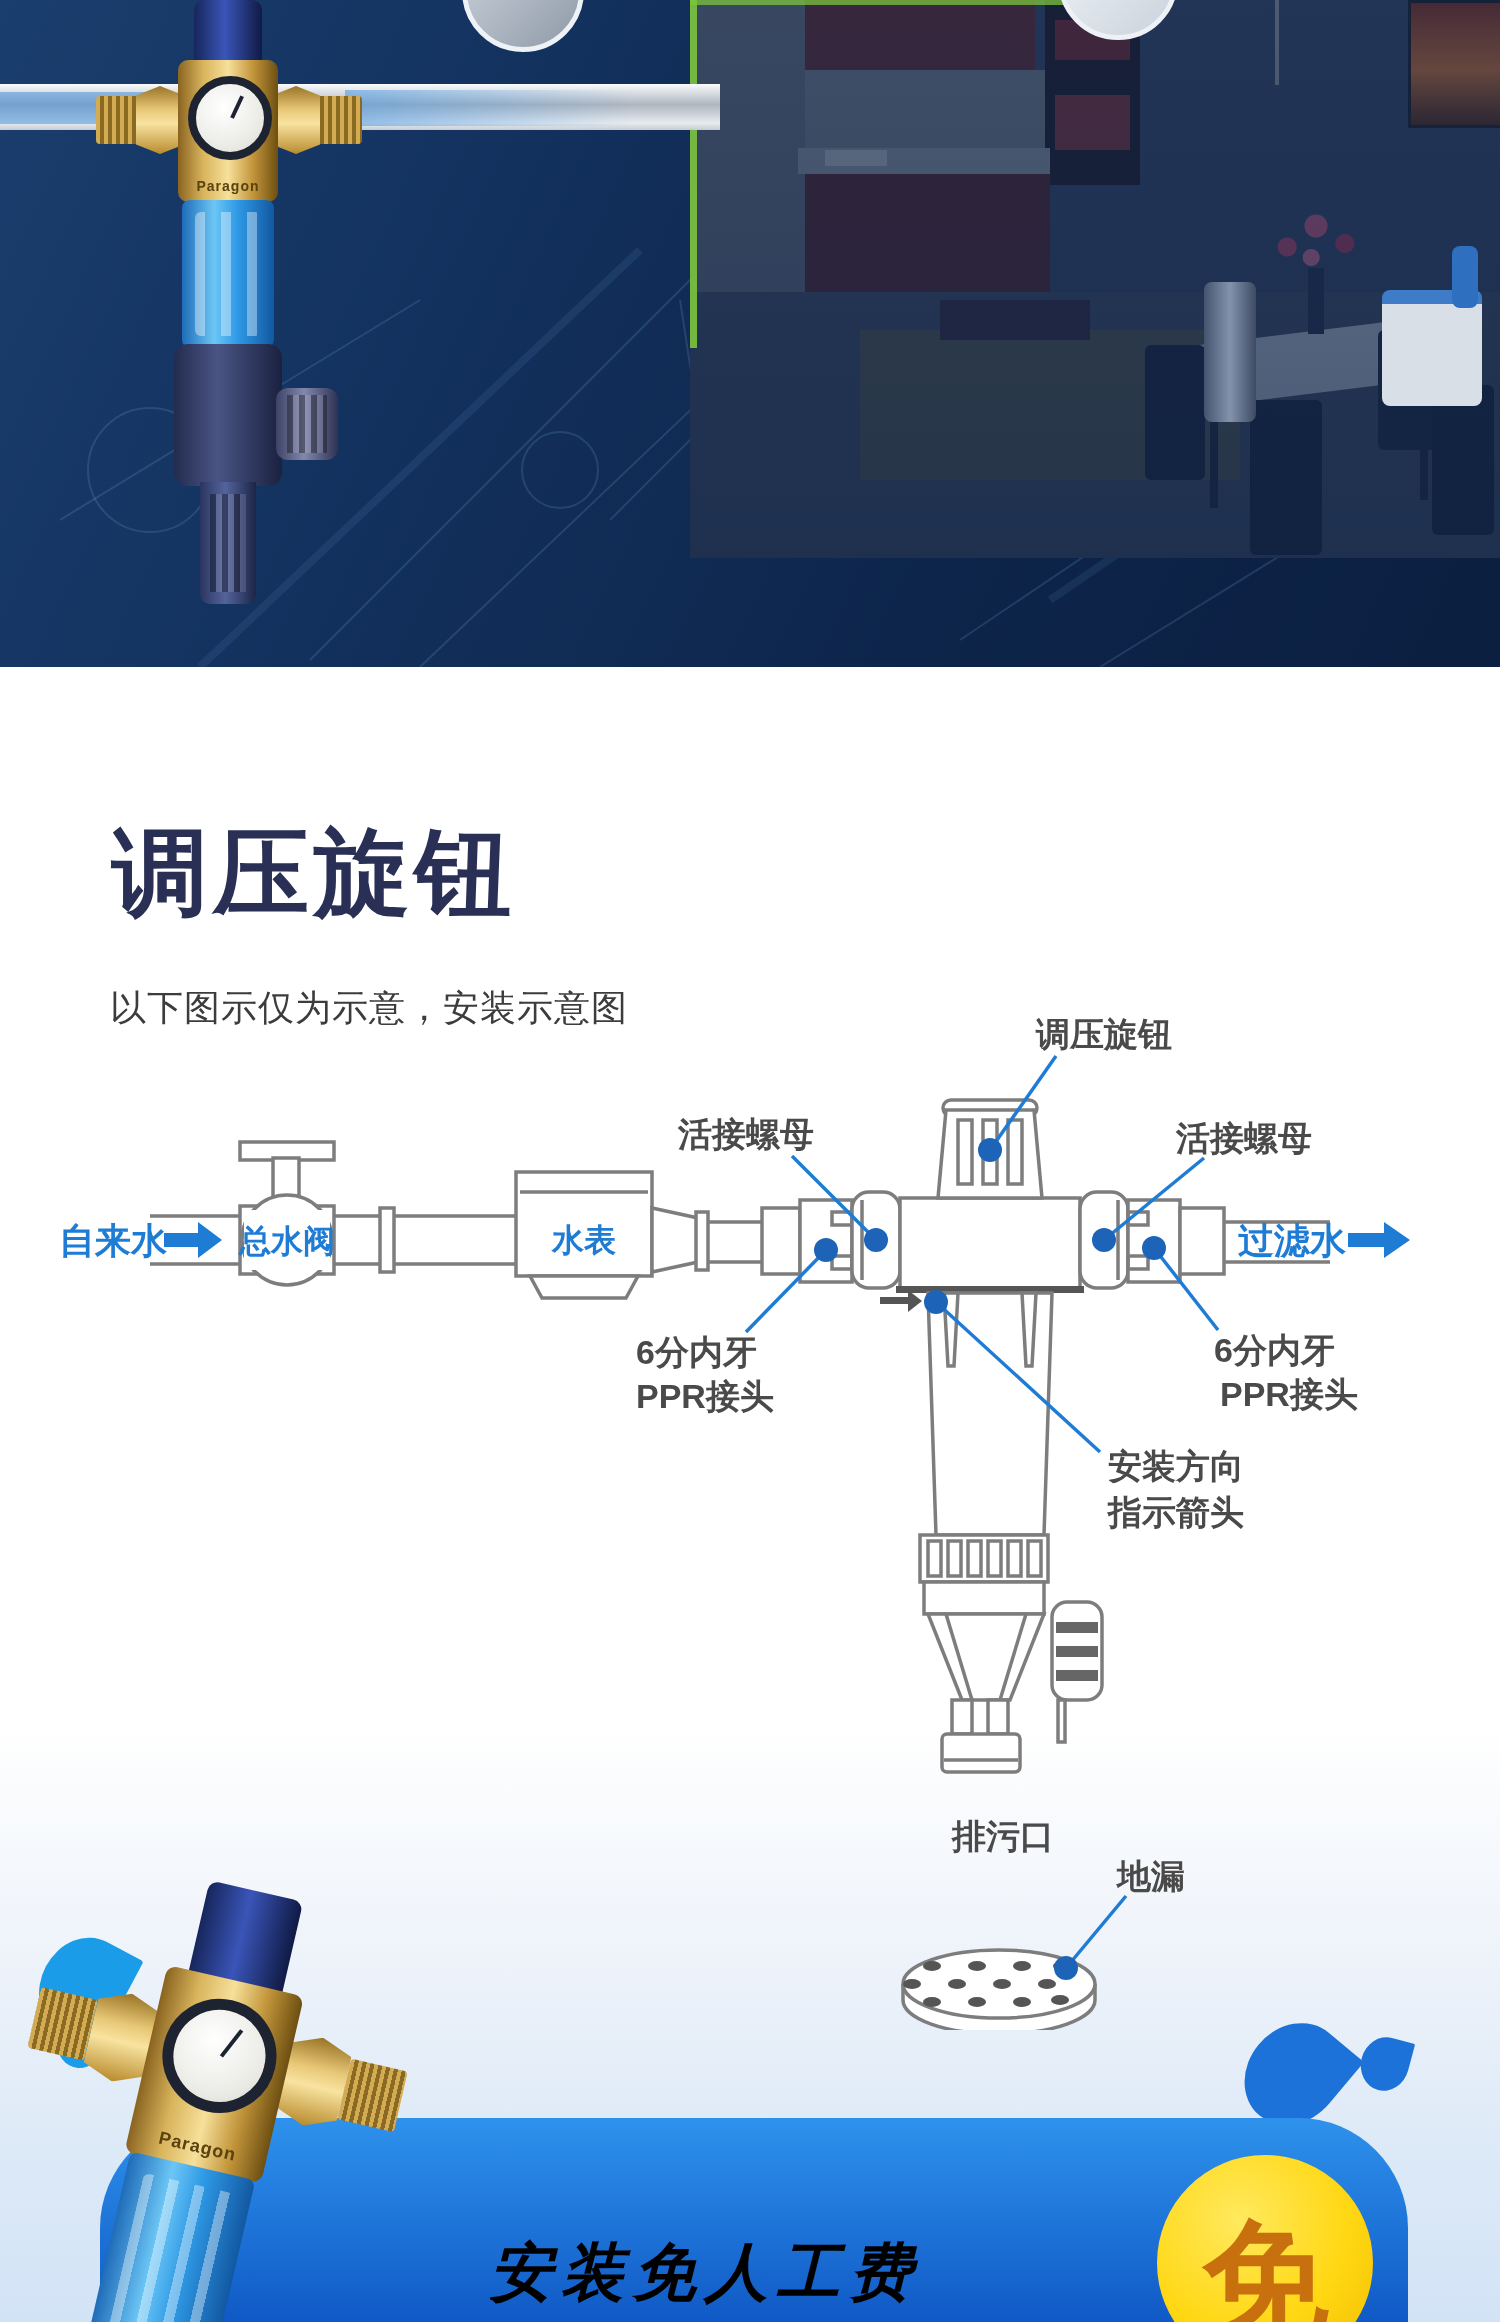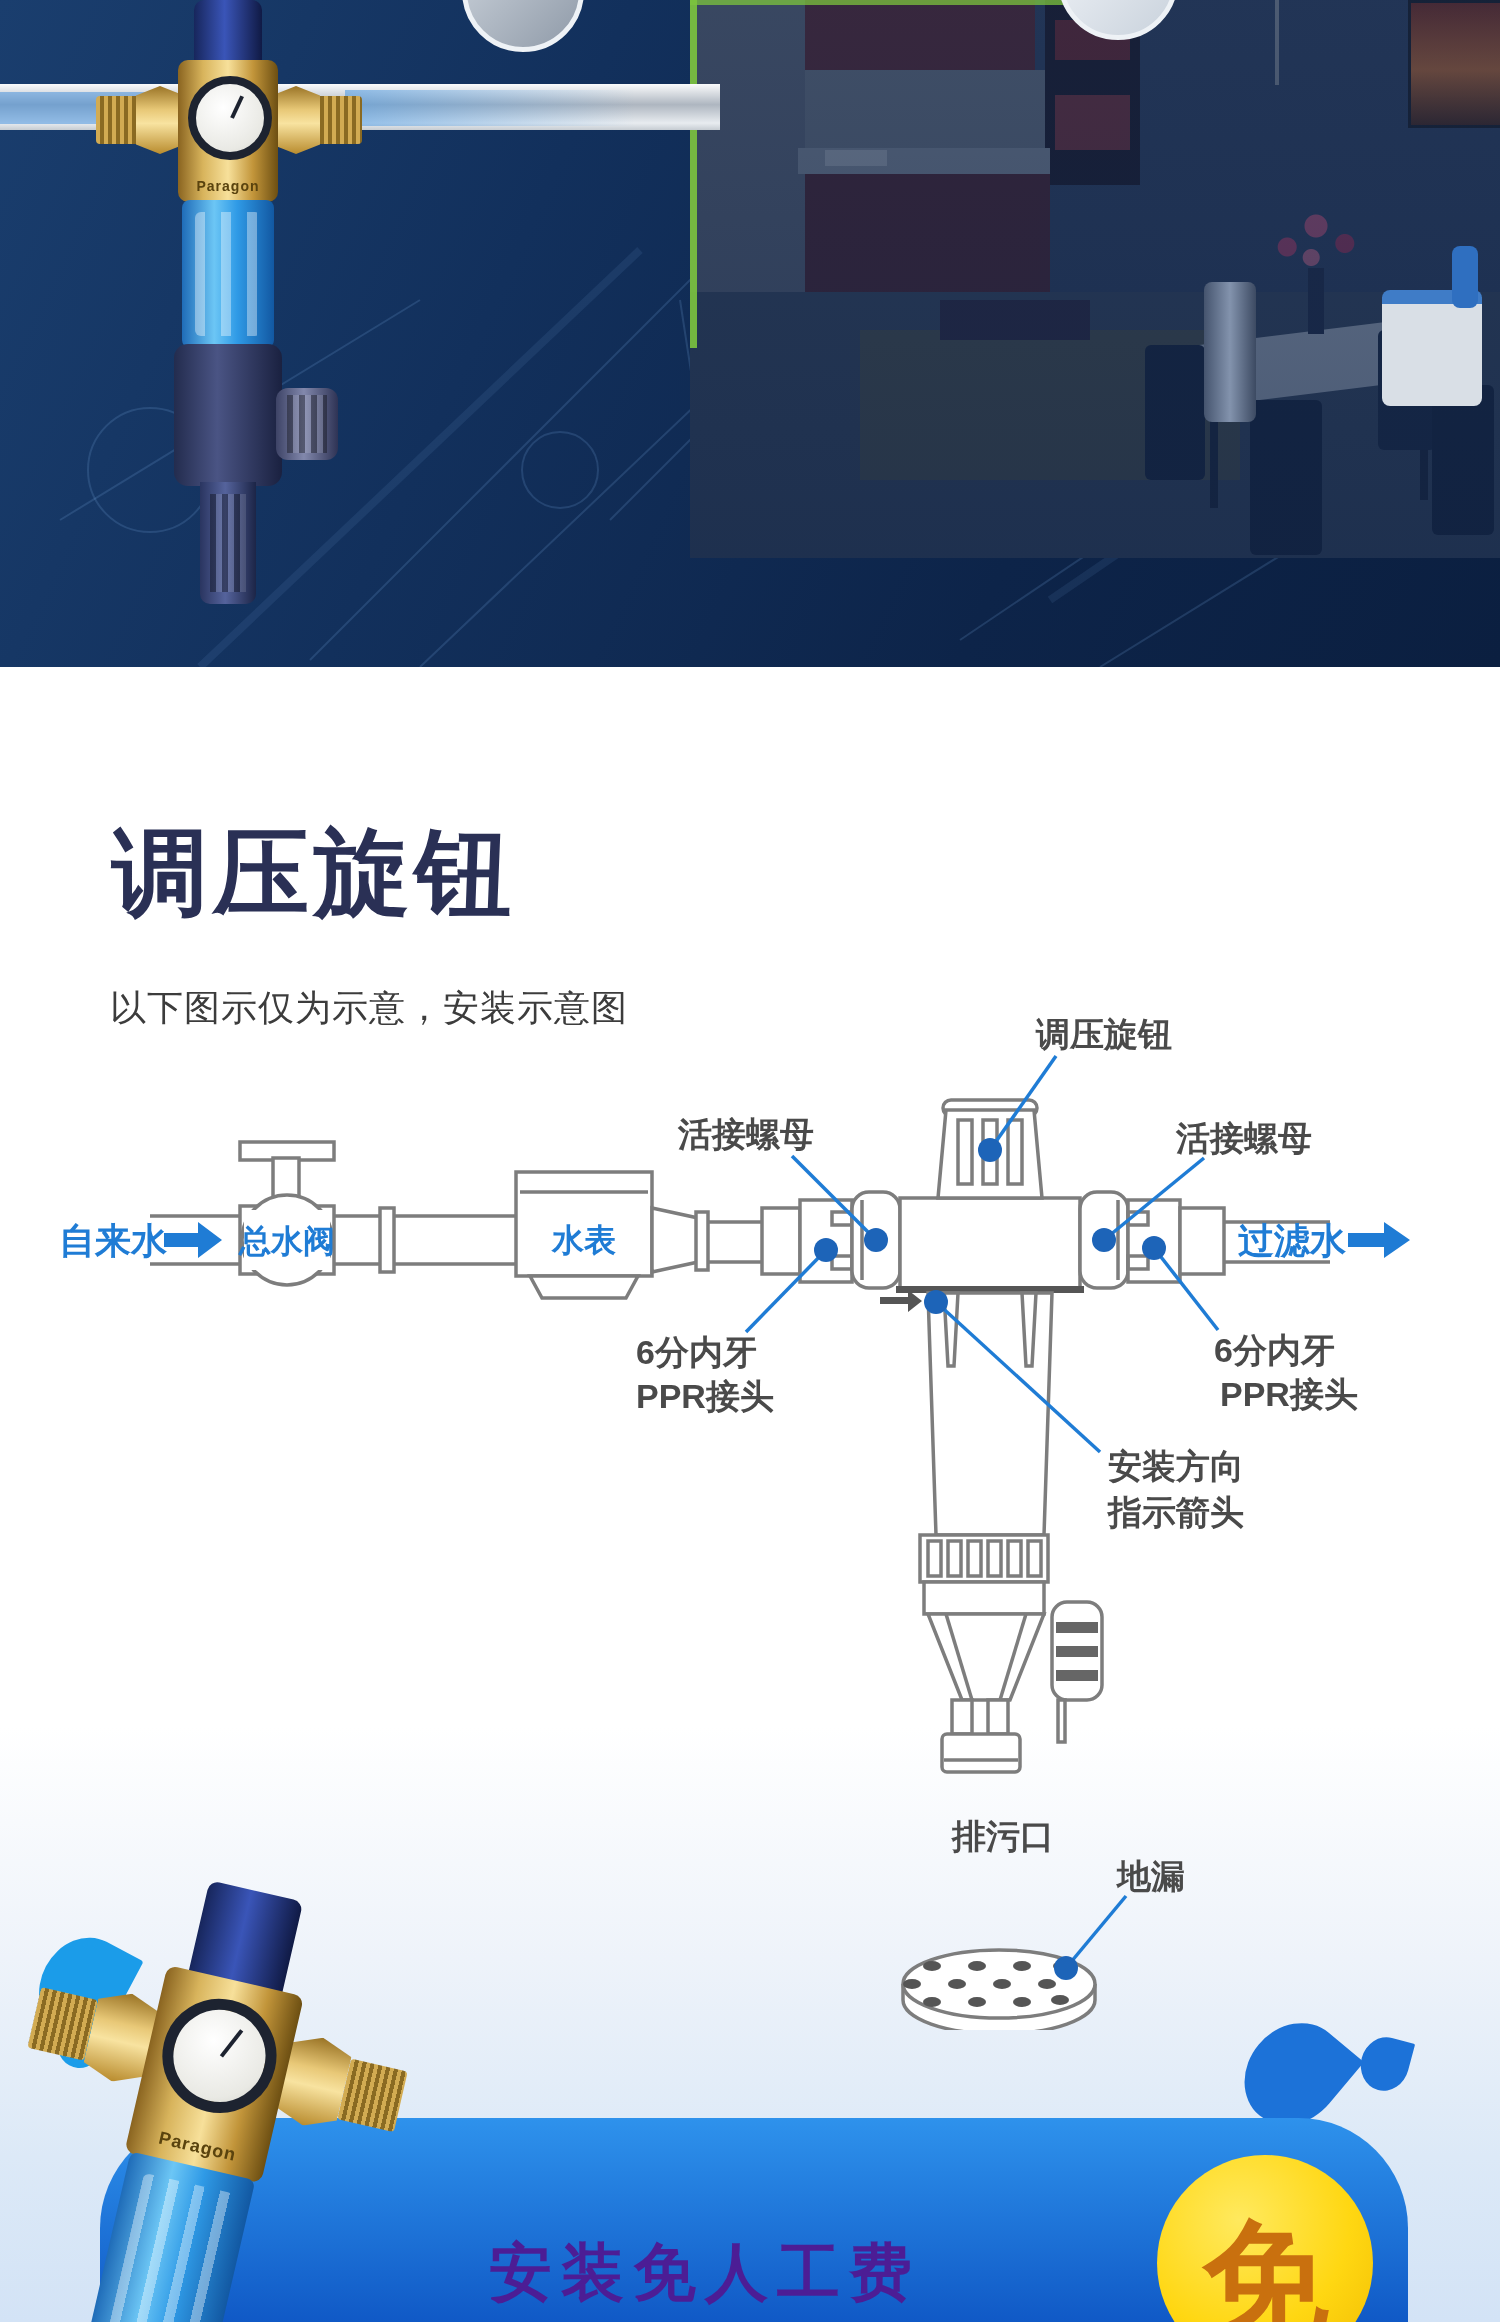--- a/index.html
+++ b/index.html
@@ -55,22 +55,22 @@
   .dfill{stroke:#7d7d7d;stroke-width:3.5;fill:#ffffff;}
   .blue-label{fill:#1f7cd5;font-weight:bold;}
   .dark-label{fill:#4a4a4a;font-weight:bold;font-size:34px;}
   .callout{stroke:#1f7cd5;stroke-width:3.5;}
   .dot{fill:#1d64b8;}
 
   
   .droplet{border-radius:4% 64% 64% 64%;}
   #banner{left:100px;top:2118px;width:1308px;height:204px;border-radius:110px 110px 0 0;
           background:linear-gradient(180deg,#2e92ec,#1059c6);}
-  #banner-text{left:160px;top:2230px;width:1090px;text-align:center;color:#4c1d95;
-               font-size:63px;font-weight:bold;letter-spacing:9px;}
+  #banner-text{left:160px;top:2230px;width:1090px;text-align:center;color:#000000;
+               font-size:63px;font-weight:bold;letter-spacing:9px;font-style:italic;}
   #badge{left:1157px;top:2155px;width:216px;height:216px;border-radius:50%;
          background:radial-gradient(circle at 38% 30%,#ffe95e,#ffd712 55%,#f0ba00);
          text-align:center;}
   #badge-char{display:block;margin-top:40px;font-size:128px;font-weight:bold;color:#c9700e;}
 </style>
 </head>
 <body>
 
 <div id="page">
 

